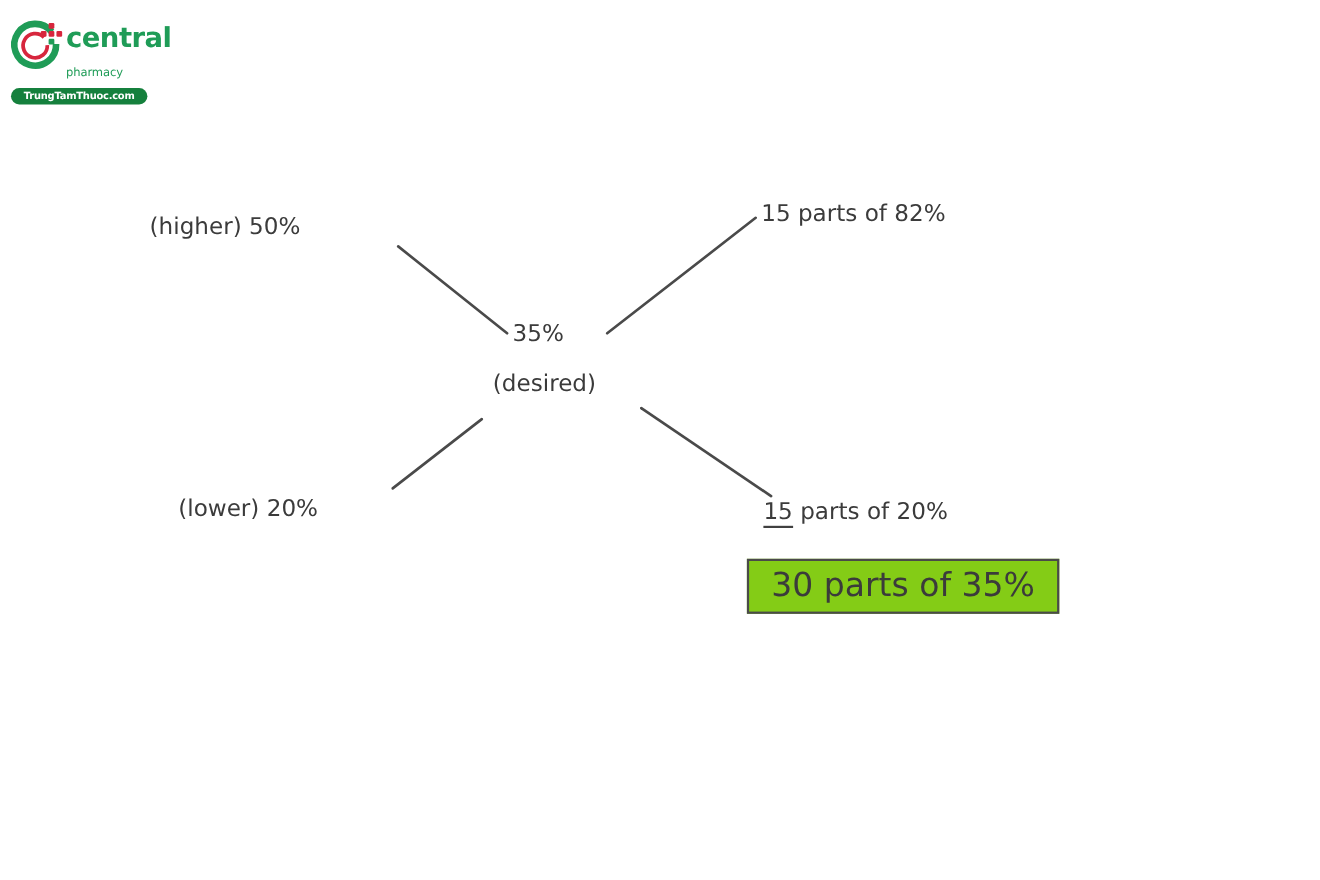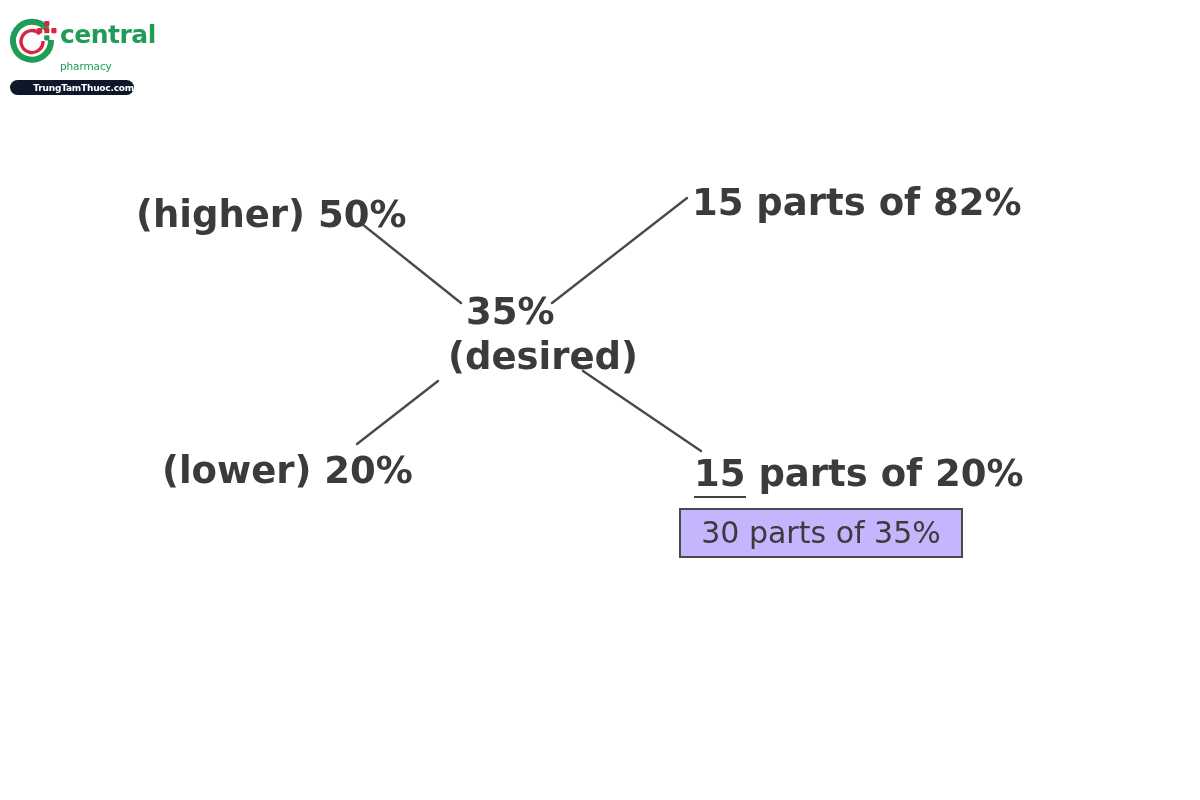--- a/index.html
+++ b/index.html
@@ -59,25 +59,25 @@
     line-height: 1;
     display: block;
     margin-top: 14px;
   }
   #logo-banner {
     position: absolute;
     left: 4px;
     top: 66px;
     width: 124px;
     height: 15px;
-    background: #0f172a;
+    background: #15803d;
     border-radius: 8px;
     display: flex;
     align-items: center;
-    justify-content: flex-end;
+    justify-content: center;
   }
   #logo-banner .banner-text {
     font-family: "DejaVu Sans", sans-serif;
     font-size: 9px;
     font-weight: 700;
     color: #ffffff;
     letter-spacing: -0.2px;
     white-space: nowrap;
   }
 
@@ -86,22 +86,22 @@
     position: absolute;
     left: 0;
     top: 0;
     width: 1200px;
     height: 800px;
   }
 
   .dg-label {
     position: absolute;
     font-family: "DejaVu Sans", sans-serif;
-    font-size: 37px;
-    font-weight: 700;
+    font-size: 21px;
+    font-weight: 400;
     color: #3b3b3b;
     white-space: nowrap;
     line-height: 1;
   }
 
   #label-higher  { left: 136px; top: 196px; }
   #label-top-right { left: 692px; top: 184px; }
   #label-center-value { left: 466px; top: 293px; }
   #label-center-note  { left: 430px; top: 338px; margin-left: 18px; }
   #label-lower   { left: 162px; top: 452px; }
@@ -112,21 +112,21 @@
     padding-bottom: 1px;
   }
 
   #result-box {
     position: absolute;
     left: 679px;
     top: 508px;
     width: 284px;
     height: 50px;
     border: 2px solid #4a4a4a;
-    background: #c4b5fd;
+    background: #84cc16;
     box-sizing: border-box;
     display: flex;
     align-items: center;
     justify-content: center;
   }
   #result-box .dg-label-inner {
     font-family: "DejaVu Sans", sans-serif;
     font-size: 30px;
     color: #3b3b3b;
     white-space: nowrap;

